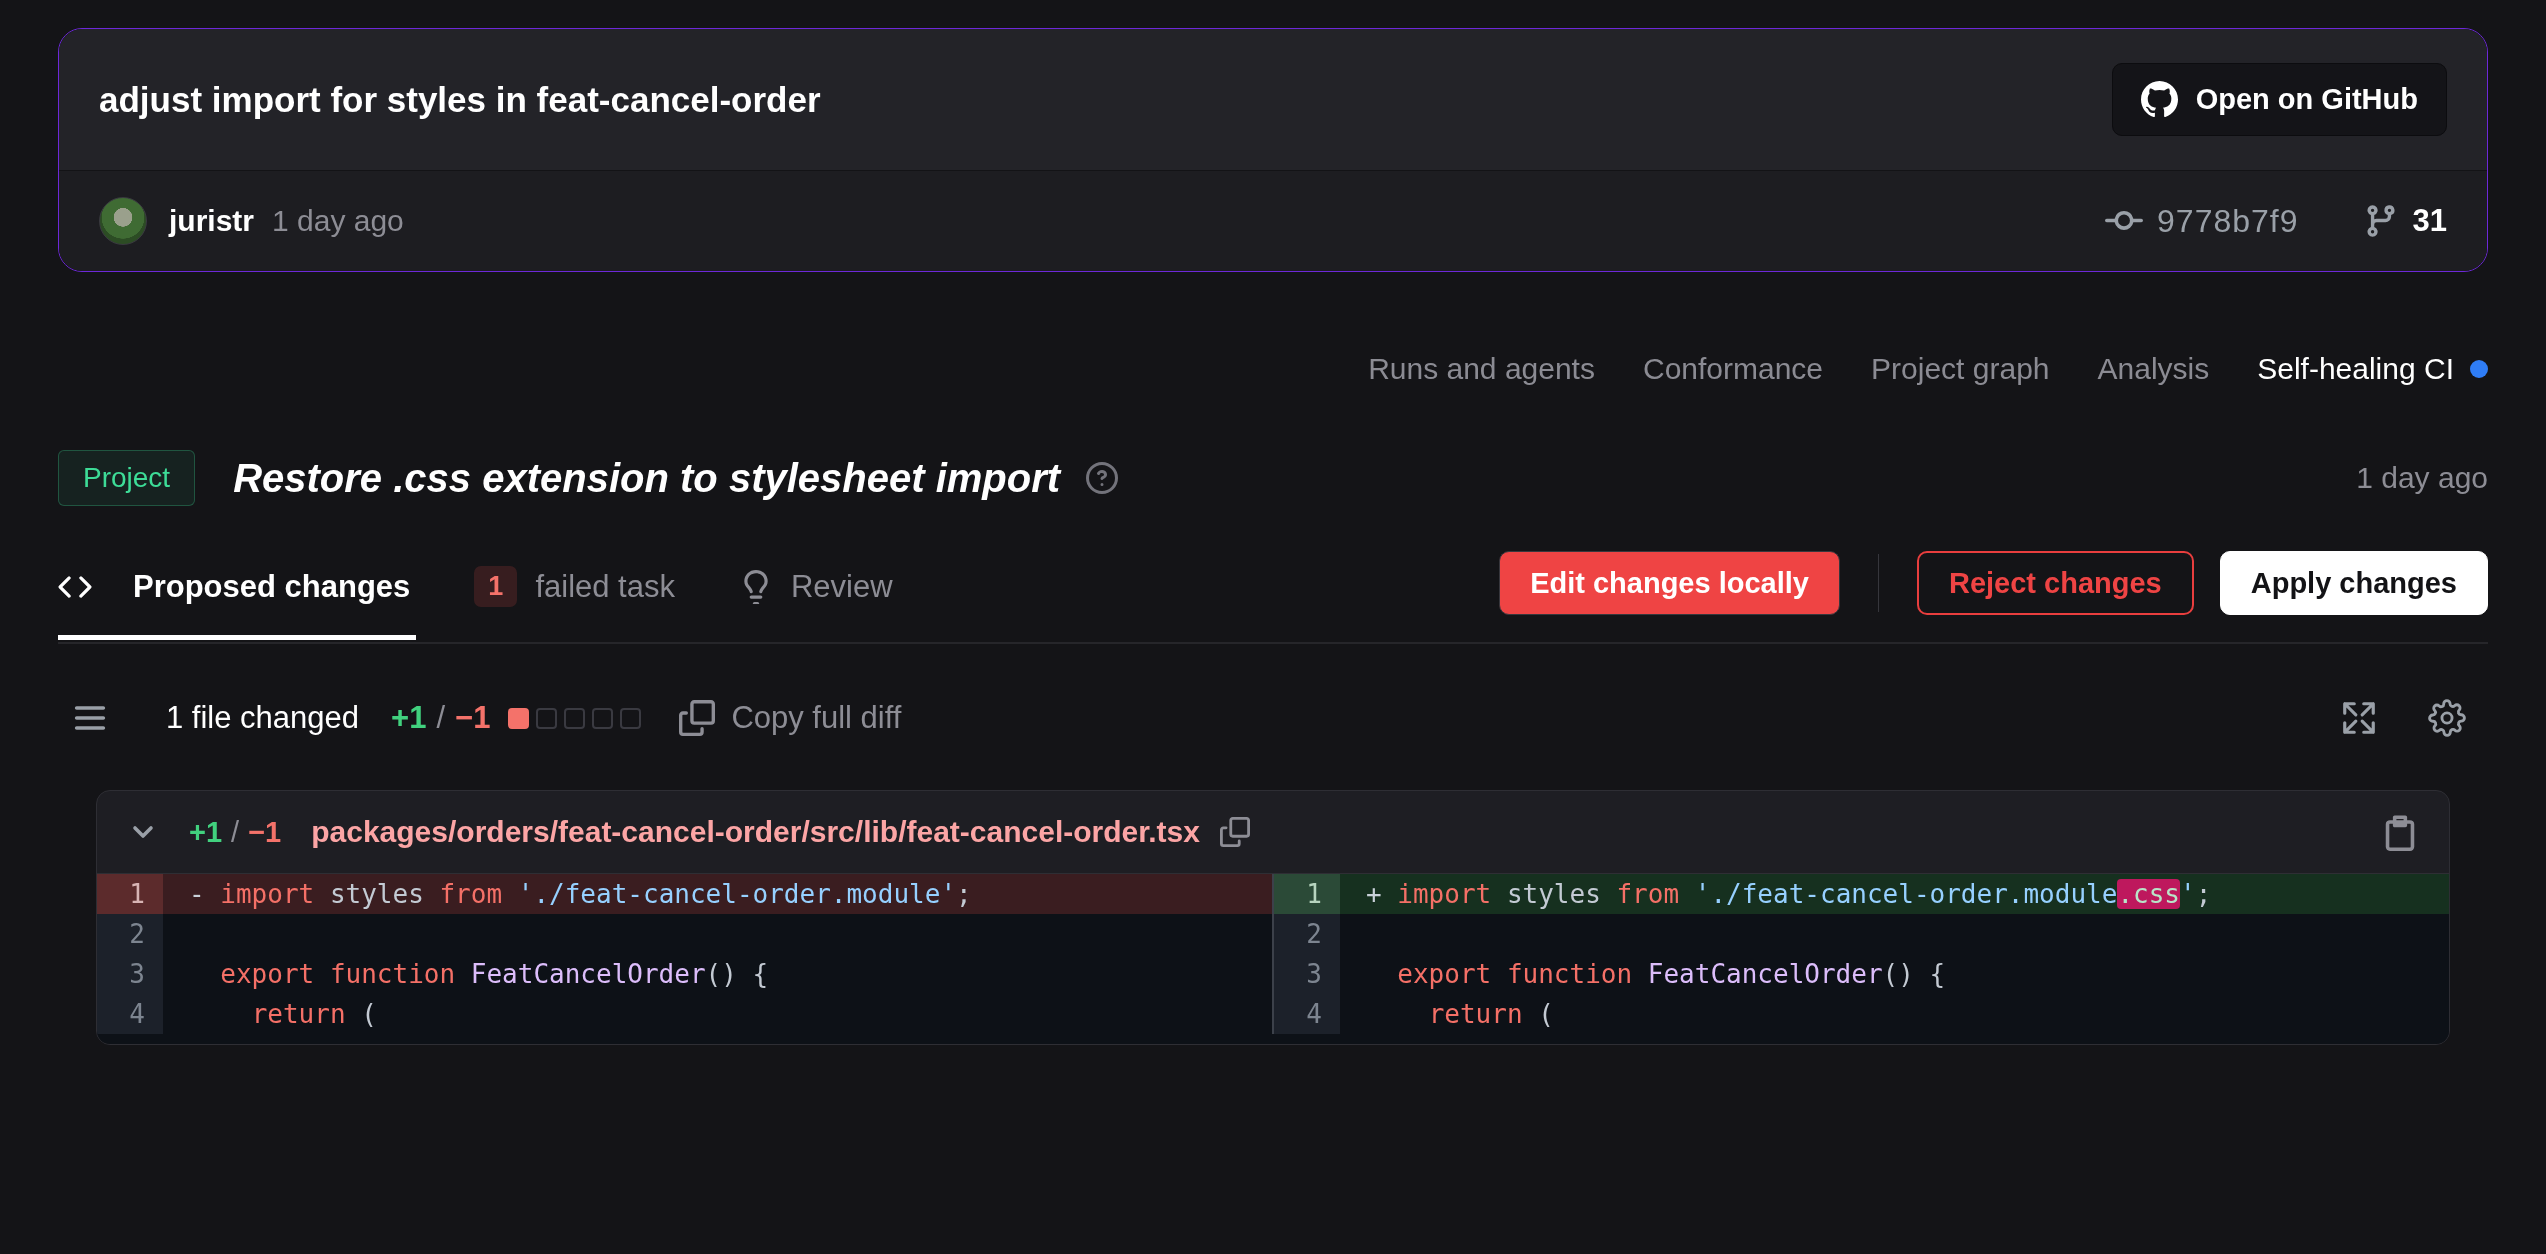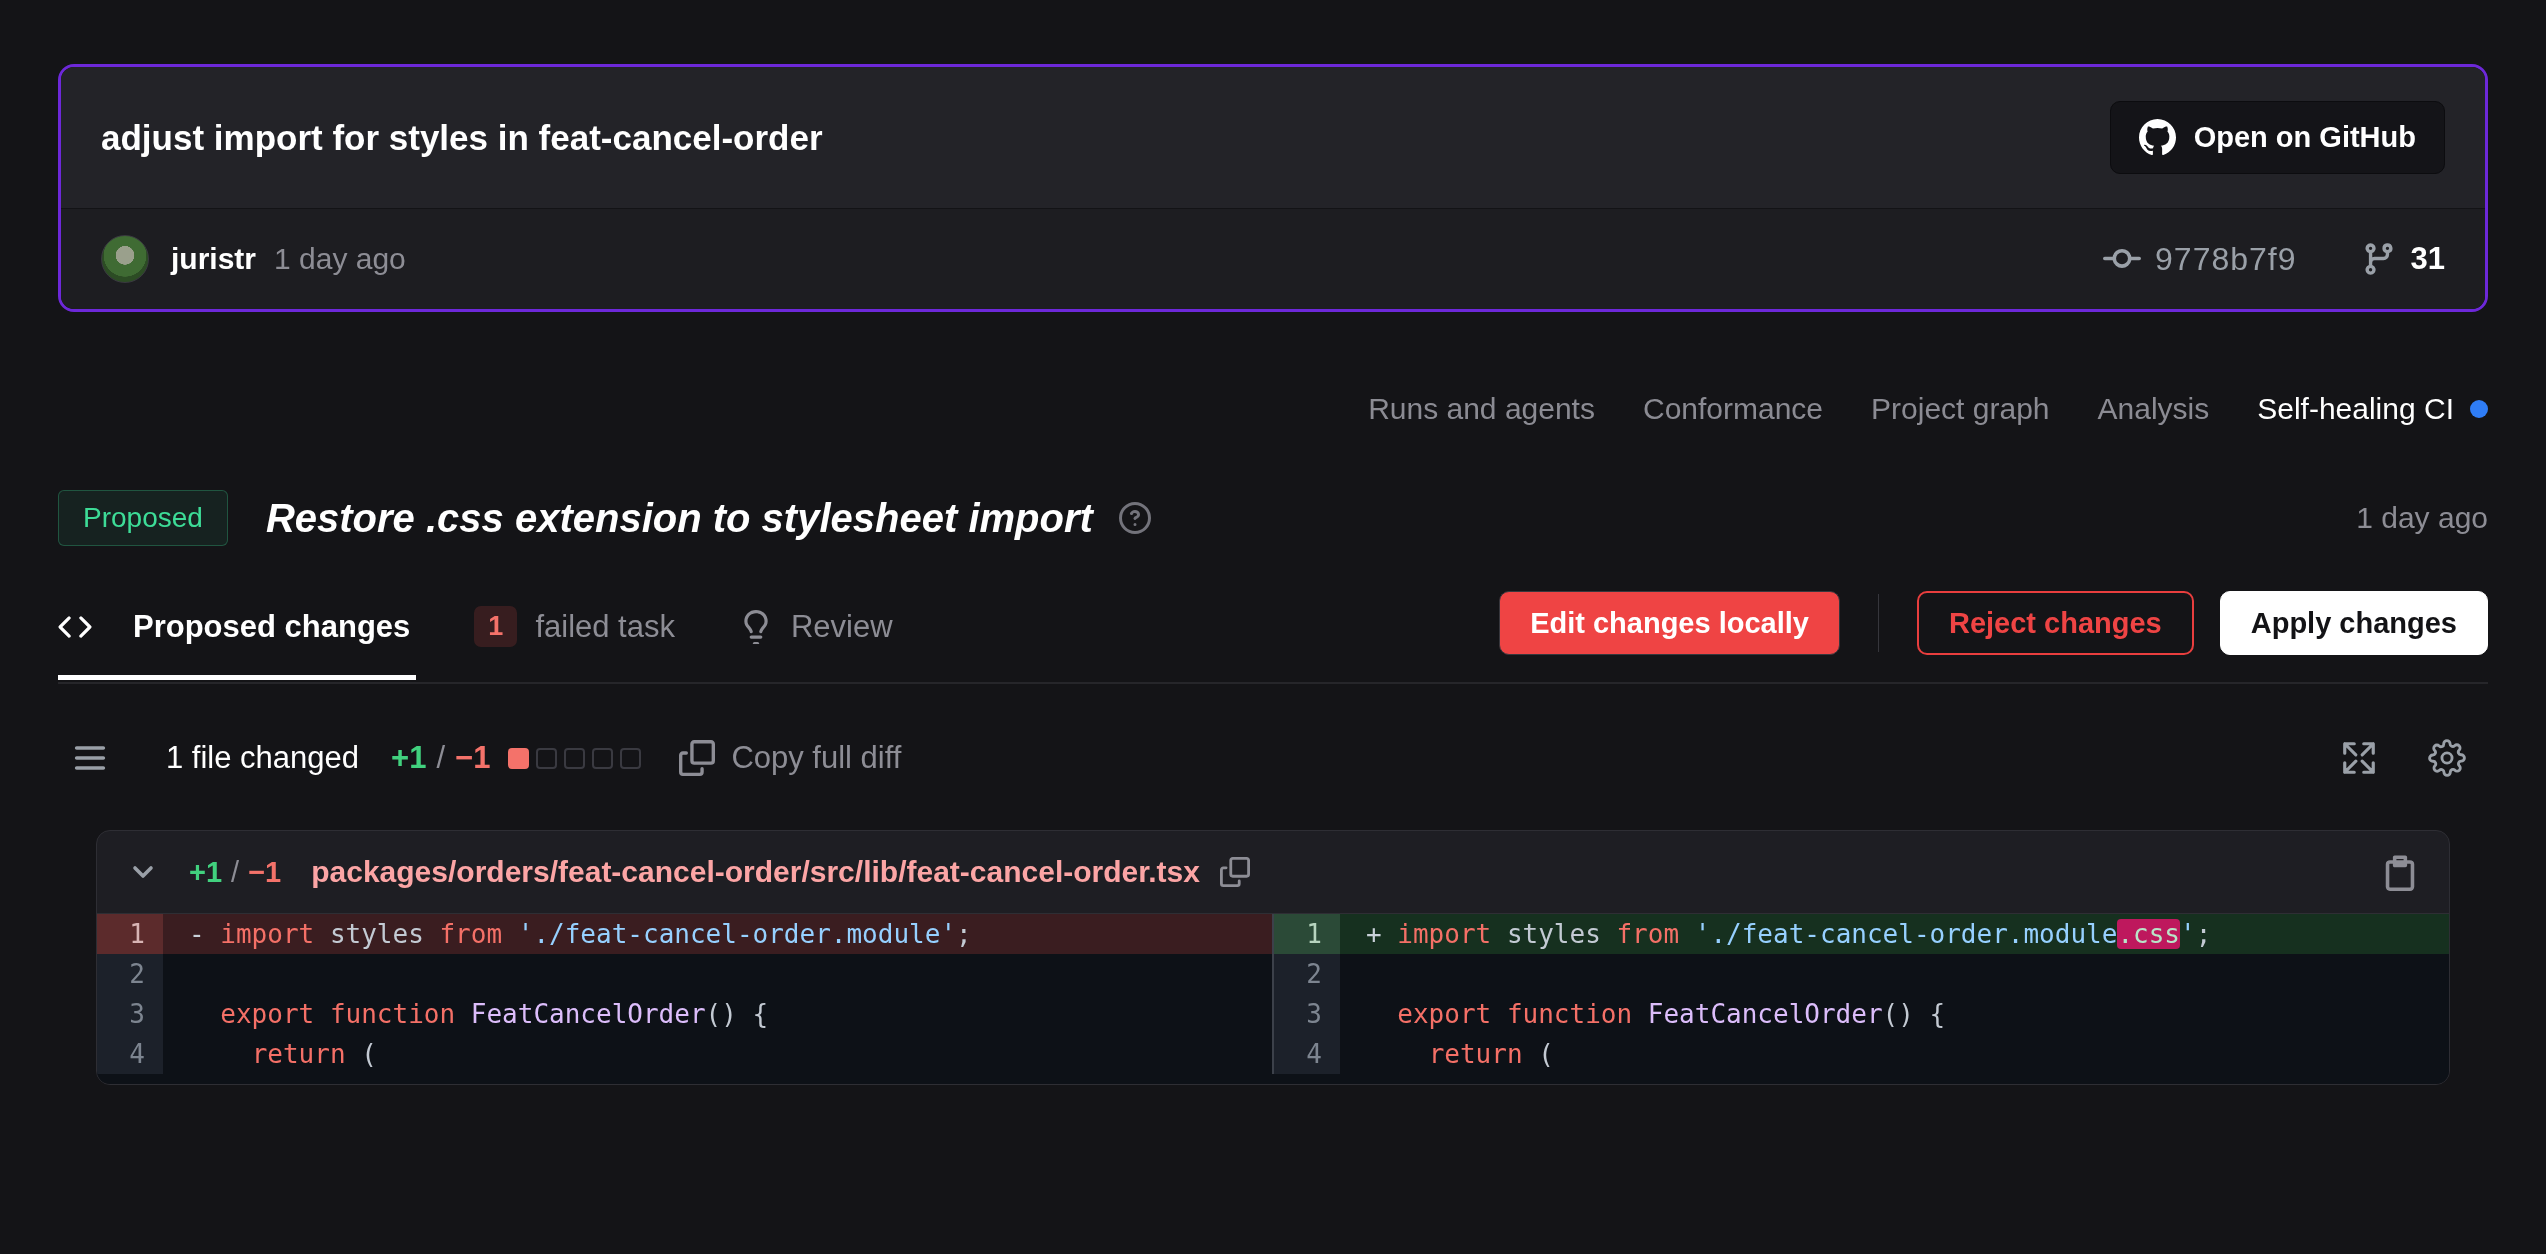--- a/index.html
+++ b/index.html
@@ -14,21 +14,21 @@
 
   
   .status-row { display:flex; align-items:center; margin-top:42px; }
   .status-dot { width:30px; height:30px; border-radius:50%; background:#f23f3f; }
   .status-title { font-size:46px; font-weight:700; margin-left:30px; letter-spacing:.2px; }
   .clock-wrap { display:flex; align-items:center; margin-left:30px; color:#8d8d95; }
   .clock-wrap svg { width:32px; height:32px; fill:#8d8d95; }
   .status-duration { font-size:31px; color:#8d8d95; margin-left:12px; }
 
   
-  .card { margin-top:64px; border:3px solid #6d28d9; border-radius:16px; overflow:hidden; }
+  .card { margin-top:28px; border:1px solid #6d28d9; border-radius:24px; overflow:hidden; }
   .card-top { background:#232328; padding:34px 40px; display:flex; align-items:center; justify-content:space-between; }
   .card-title { font-size:35px; font-weight:700; }
   .gh-btn { display:flex; align-items:center; gap:18px; background:#141418; border:1px solid #0c0c0f;
     border-radius:10px; padding:17px 28px; cursor:pointer; }
   .gh-btn svg { width:37px; height:37px; fill:#ffffff; }
   .gh-btn span { font-size:29px; font-weight:600; color:#fff; }
   .card-bottom { background:#1d1d21; border-top:1px solid #131316; padding:26px 40px;
     display:flex; align-items:center; }
   .avatar { width:48px; height:48px; border-radius:50%;
     background:radial-gradient(circle at 50% 42%, #9aa08c 0 26%, #3f6b33 27% 60%, #2c4c24 61% 100%);
@@ -176,21 +176,21 @@
       <div class="nav-item">
         <span>Analysis</span>
       </div>
       <div class="nav-item active">
         <span>Self-healing CI</span>
         <span class="nav-dot"></span>
       </div>
     </div>
 
   <div class="fix-row">
-    <div class="verified-badge">Proposed</div>
+    <div class="verified-badge">Project</div>
     <div class="fix-title">Restore .css extension to stylesheet import</div>
     <span class="help-icon icon">
       <svg viewBox="0 0 16 16">
           <path d="M0 8a8 8 0 1 1 16 0A8 8 0 0 1 0 8Zm8-6.5a6.5 6.5 0 1 0 0 13 6.5 6.5 0 0 0 0-13ZM6.92 6.085a.749.749 0 1 1-1.342-.67c.169-.339.436-.701.849-.977C6.845 4.16 7.369 4 8 4a2.756 2.756 0 0 1 1.637.525c.503.377.863.965.863 1.725 0 .448-.115.83-.329 1.15-.205.307-.47.513-.692.662-.109.072-.22.138-.313.195a6.24 6.24 0 0 0-.266.164.952.952 0 0 0-.276.245.75.75 0 0 1-1.248-.832c.184-.264.42-.489.692-.661.103-.067.207-.132.313-.195.1-.061.182-.11.258-.161a.969.969 0 0 0 .277-.245C8.96 6.514 9 6.427 9 6.25a.612.612 0 0 0-.262-.525A1.27 1.27 0 0 0 8 5.5c-.369 0-.595.09-.74.187a1.01 1.01 0 0 0-.34.398Zm1.83 5.165a.75.75 0 1 1-1.5 0 .75.75 0 0 1 1.5 0Z"></path>
         </svg>
     </span>
     <div class="fix-time">1 day ago</div>
   </div>
 
   <div class="tabs-row">

